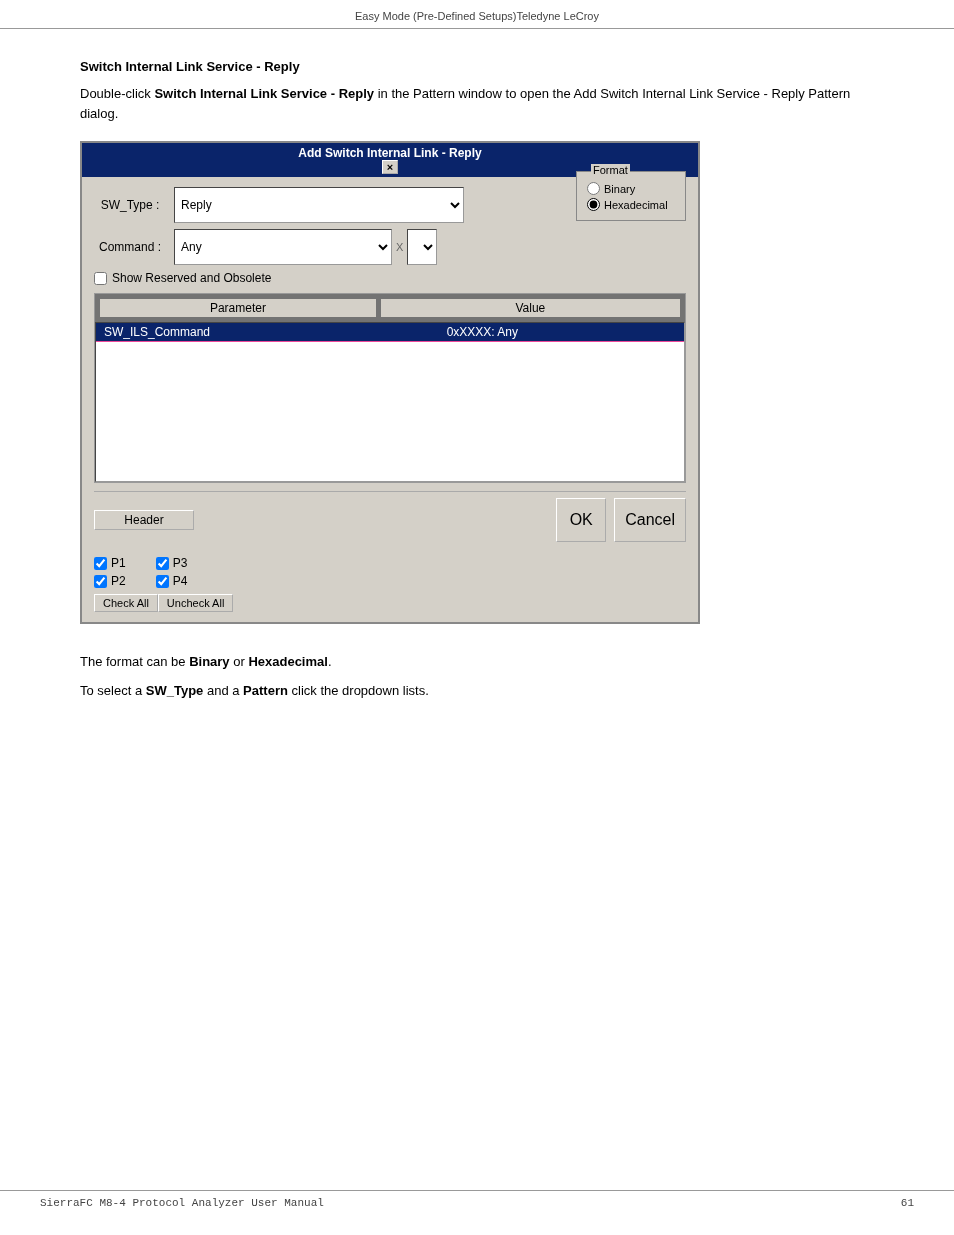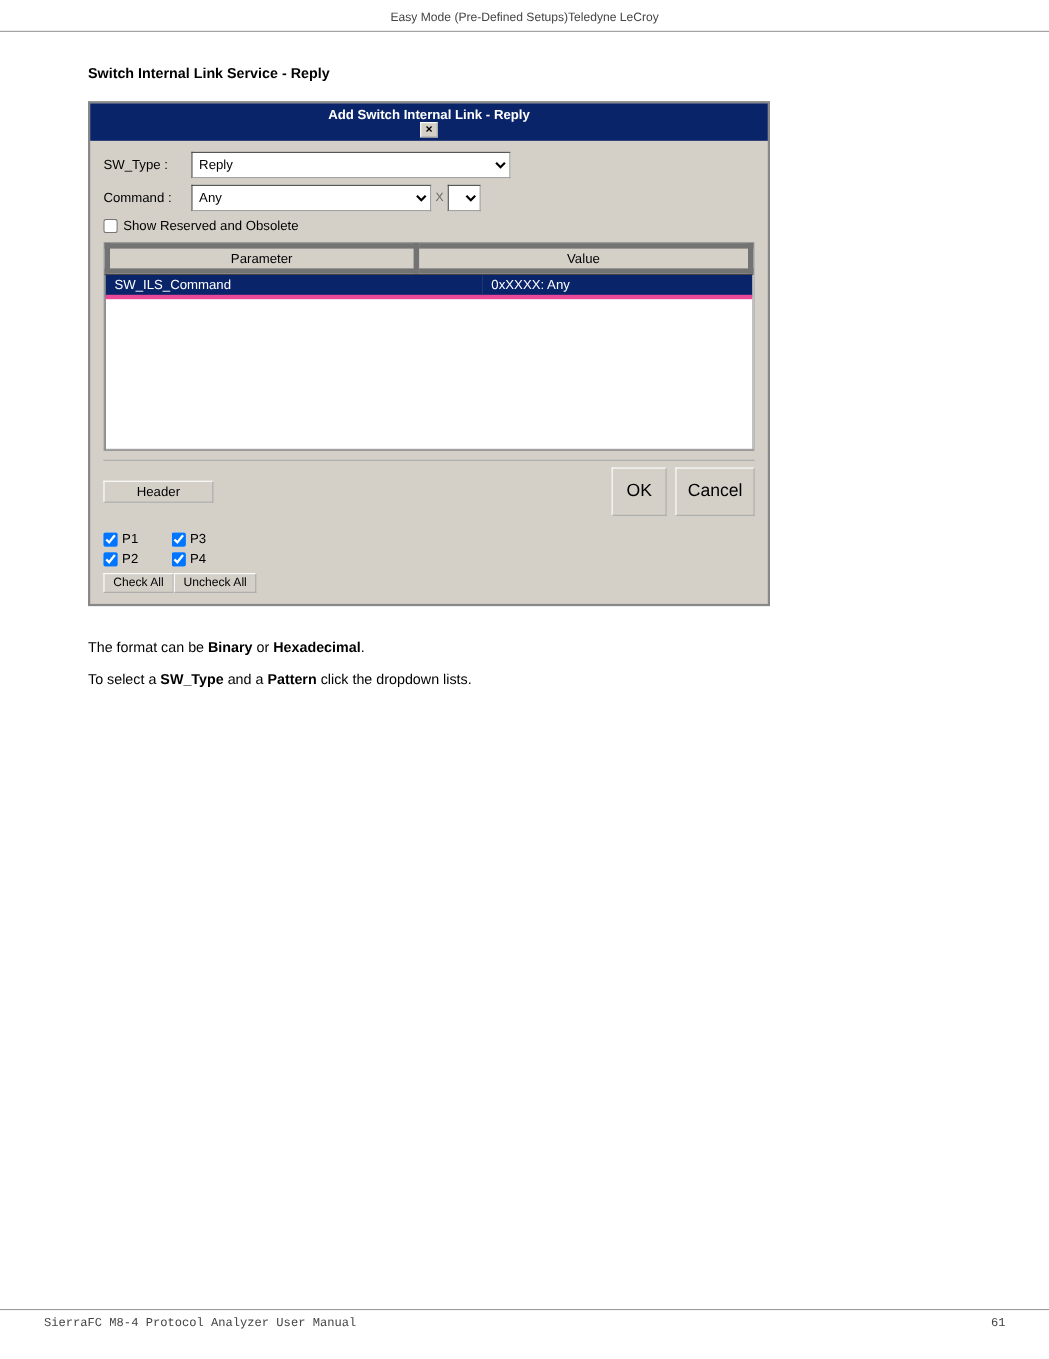--- a/index.html
+++ b/index.html
@@ -99,37 +99,37 @@
 
     .dialog-row {
       display: flex;
       align-items: center;
       margin-bottom: 6px;
       gap: 8px;
     }
 
     .dialog-label {
       width: 72px;
-      text-align: left;
+      text-align: center;
       font-size: 12px;
     }
 
     .dialog-input-group {
       display: flex;
       align-items: center;
       gap: 4px;
       flex: 1;
     }
 
     .dialog-select {
       background: #fff;
       border: 1px inset #999;
       font-size: 12px;
       padding: 1px 2px;
-      height: 24px;
+      height: 36px;
     }
 
     .sw-type-select { width: 290px; }
     .command-select { width: 218px; }
     .command-x { font-size: 11px; color: #666; }
 
     
     .format-group {
       position: absolute;
       top: 28px;
@@ -191,21 +191,21 @@
       border: 5px solid #737373;
       padding: 2px 8px;
       font-size: 12px;
       font-weight: normal;
       text-align: center;
     }
 
     .param-table td {
       padding: 2px 8px;
       font-size: 12px;
-      border-bottom: 4px solid #ec4899;
+      border-bottom: 1px solid #ec4899;
     }
 
     .param-table tr.selected td {
       background: #0a246a;
       color: #fff;
     }
 
     .table-area {
       background: #fff;
       border: 1px inset #999;
@@ -288,31 +288,45 @@
 
 <div class="page-header">
   <span>Easy Mode (Pre-Defined Setups)</span>
   <span>Teledyne  LeCroy</span>
 </div>
 
 <div class="content">
 
   <div class="section-title">Switch Internal Link Service - Reply</div>
 
+  <div class="body-text">
+    <span>Double-click </span><b>Switch Internal Link Service - Reply</b><span> in the Pattern window to open the Add Switch Internal Link Service - Reply Pattern dialog.</span>
+  </div>
 
   <div class="dialog-wrapper">
     <div class="dialog">
 
       <div class="dialog-titlebar">
         <span>Add Switch Internal Link - Reply</span>
         <div class="dialog-titlebar-close">×</div>
       </div>
 
       <div class="dialog-body">
 
+        <div class="format-group">
+          <div class="format-legend">Format</div>
+          <div class="format-option">
+            <input type="radio" name="format" class="radio-input" style="">
+            <label>Binary</label>
+          </div>
+          <div class="format-option">
+            <input type="radio" name="format" checked="" class="radio-input" style="">
+            <label>Hexadecimal</label>
+          </div>
+        </div>
 
         <div class="dialog-row">
           <span class="dialog-label">SW_Type :</span>
           <div class="dialog-input-group">
             <select class="dialog-select sw-type-select">
               <option>Reply</option>
             </select>
           </div>
         </div>
 

